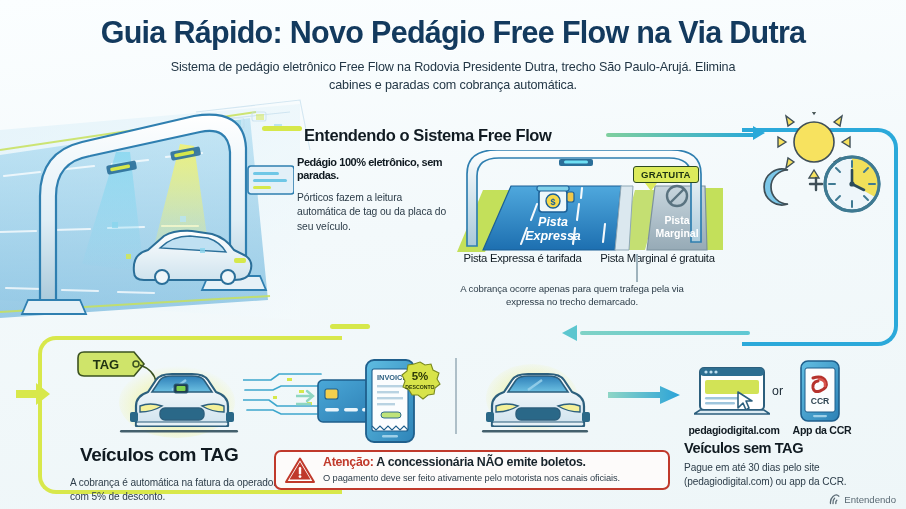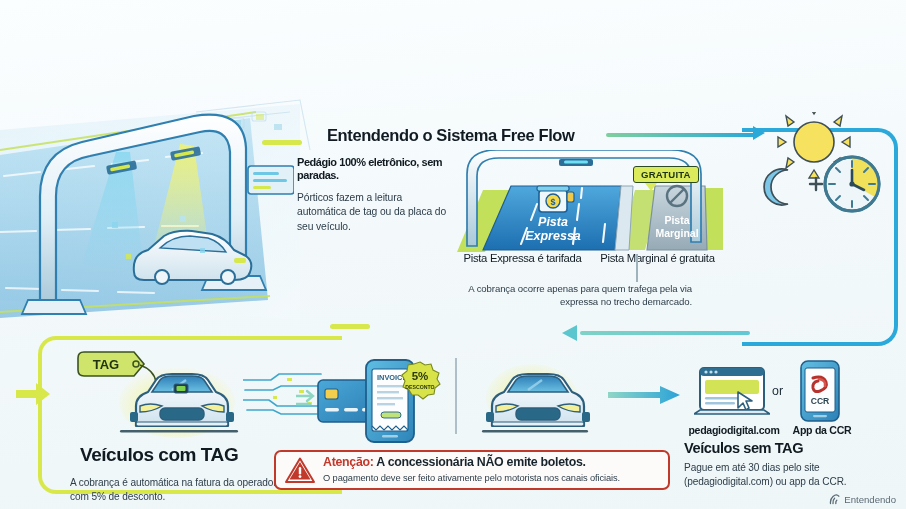--- a/index.html
+++ b/index.html
@@ -22,21 +22,21 @@
     color:#133a5e;letter-spacing:-0.7px;
     text-shadow:0 1px 0 rgba(255,255,255,.9);
     font-family:"Liberation Sans",sans-serif;
   }
   .hdr p{
     margin:11px auto 0;width:600px;font-size:12.6px;line-height:1.42;
     color:#233746;letter-spacing:-0.15px;
   }
 
   
-  .sec-head{position:absolute;display:flex;align-items:flex-end;gap:25px;z-index:28;}
+  .sec-head{position:absolute;display:flex;align-items:flex-start;gap:2px;z-index:28;}
   .sec-head .dash{width:40px;height:5px;border-radius:3px;background:#d6e84b;}
   .sec-head .txt{font-size:16.5px;font-weight:bold;color:#111b22;letter-spacing:-0.4px;white-space:nowrap;}
   .sec1{left:262px;top:126px;}
   .sec2{left:330px;top:324px;}
 
   
   .teal-line{position:absolute;left:606px;top:132.5px;width:150px;height:4px;
     background:linear-gradient(90deg,#7fcf9e,#29a8d8);border-radius:2px;z-index:27;}
   .teal-arrow{position:absolute;left:753px;top:126px;width:0;height:0;z-index:27;
     border-top:7px solid transparent;border-bottom:7px solid transparent;border-left:12px solid #2aa9d9;}
@@ -60,21 +60,21 @@
   
   .s1-left{position:absolute;left:297px;top:156px;width:152px;z-index:25;}
   .s1-left h2{margin:0;font-size:11px;line-height:1.17;font-weight:bold;color:#101a21;letter-spacing:-0.45px;}
   .s1-left p{margin:9px 0 0;font-size:10.3px;line-height:1.42;color:#2d3d49;letter-spacing:-0.1px;}
 
   
   .road{position:absolute;left:455px;top:150px;width:270px;height:110px;z-index:20;}
   .road-labels{position:absolute;left:455px;top:252px;width:270px;z-index:22;display:flex;}
   .rl{flex:1;text-align:center;font-size:11.3px;font-weight:normal;line-height:1.2;color:#121d25;letter-spacing:-0.3px;}
   .rl-div{position:absolute;left:181px;top:2px;width:1.6px;height:28px;background:#9fb3bd;}
-  .road-note{position:absolute;left:452px;top:282px;width:240px;text-align:right;
+  .road-note{position:absolute;left:452px;top:282px;width:240px;text-align:center;
     font-size:9.6px;line-height:1.38;color:#2d3d49;z-index:22;letter-spacing:-0.1px;}
 
   
   .sunclock{position:absolute;left:752px;top:112px;width:140px;height:110px;z-index:20;}
   .s1-right{position:absolute;left:750px;top:218px;width:146px;z-index:25;}
   .s1-right h2{margin:0;font-size:15.2px;line-height:1.17;font-weight:bold;color:#101a21;letter-spacing:-0.45px;}
   .s1-right p{margin:8px 0 0;font-size:10.2px;line-height:1.42;color:#2d3d49;letter-spacing:-0.1px;}
 
   
   .tagcar{position:absolute;left:72px;top:348px;width:200px;height:92px;z-index:20;}
@@ -158,20 +158,24 @@
       <rect x="226" y="118" width="18" height="10" rx="2"></rect>
       <rect x="252" y="112" width="14" height="9" rx="2"></rect>
     </g>
     <g opacity="0.5">
       <rect x="232" y="120" width="9" height="7" fill="#8fd3e6"></rect>
       <rect x="256" y="114" width="8" height="6" fill="#d6e84b"></rect>
       <rect x="274" y="124" width="8" height="6" fill="#8fd3e6"></rect>
     </g>
   </svg>
 
+  <div class="hdr">
+    <h1>Guia Rápido: Novo Pedágio Free Flow na Via Dutra</h1>
+    <p>Sistema de pedágio eletrônico Free Flow na Rodovia Presidente Dutra, trecho São Paulo-Arujá. Elimina cabines e paradas com cobrança automática.</p>
+  </div>
 
   <div class="teal-frame"></div>
 
   <div class="sec-head sec1">
     <span class="dash"></span>
     <span class="txt">Entendendo o Sistema Free Flow</span>
   </div>
   <div class="teal-line"></div>
   <div class="teal-arrow"></div>
 

